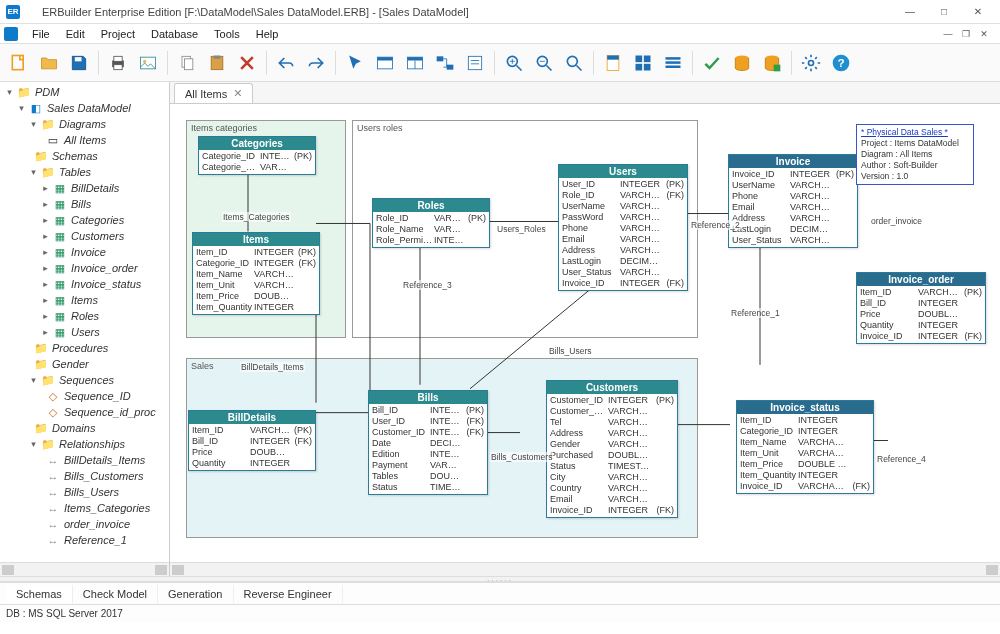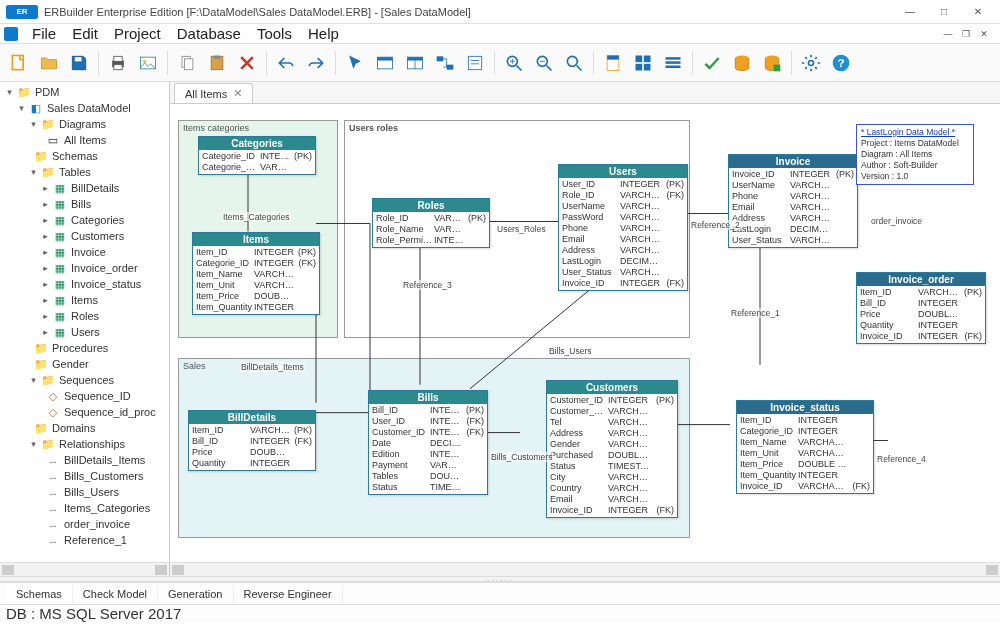--- a/index.html
+++ b/index.html
@@ -1,72 +1,72 @@
 <!DOCTYPE html>
 <html><head>
 <meta charset="utf-8">
 <style>
   * { box-sizing: border-box; margin: 0; padding: 0; font-family: "Segoe UI", Tahoma, sans-serif; }
   body { background: #fff; width: 1000px; height: 634px; overflow: hidden; font-size: 11px; color: #333; }
   .titlebar { height: 24px; background: #fff; border-bottom: 1px solid #e0e0e0; display: flex; align-items: center; padding: 0 6px; }
-  .titlebar-icon { width: 32px; height: 14px; background: #0d7acb; border-radius: 2px; display: inline-flex; align-items: center; justify-content: center; color: #fff; font-size: 8px; font-weight: bold; margin-right: 6px; }
-  .titlebar-text { flex: 1; font-size: 11px; color: #444; }
+  .titlebar-icon { width: 14px; height: 14px; background: #0d7acb; border-radius: 2px; display: inline-flex; align-items: center; justify-content: center; color: #fff; font-size: 8px; font-weight: bold; margin-right: 6px; }
+  .titlebar-text { flex: 1; font-size: 11px; color: #444; margin-left: 16px; }
   .winbtns { display: flex; gap: 2px; }
   .winbtn { width: 32px; height: 20px; display: flex; align-items: center; justify-content: center; color: #555; font-size: 10px; }
   .menubar { height: 20px; display: flex; align-items: center; padding: 0 4px; border-bottom: 1px solid #e0e0e0; }
   .menubar-icon { width: 14px; height: 14px; background: #0d7acb; border-radius: 2px; margin-right: 6px; }
-  .menuitem { padding: 2px 8px; font-size: 15px; color: #222; cursor: pointer; }
+  .menuitem { padding: 2px 8px; font-size: 11px; color: #222; cursor: pointer; }
   .mdi-btns { margin-left: auto; display: flex; gap: 2px; padding-right: 4px; }
   .mdi-btn { width: 16px; height: 14px; font-size: 9px; color: #555; display: flex; align-items: center; justify-content: center; }
   .toolbar { height: 38px; display: flex; align-items: center; padding: 2px 6px; gap: 4px; border-bottom: 1px solid #ddd; background: #fafafa; }
   .tbtn { width: 26px; height: 26px; display: flex; align-items: center; justify-content: center; border-radius: 3px; cursor: pointer; }
   .tbtn svg { width: 20px; height: 20px; }
   .tsep { width: 1px; height: 24px; background: #ddd; margin: 0 2px; }
   .main { display: flex; height: 494px; }
   .sidebar { width: 170px; border-right: 1px solid #ccc; overflow: hidden; display: flex; flex-direction: column; background: #fff; }
   .tree { flex: 1; overflow: auto; padding: 2px; font-size: 11px; }
   .tree-row { display: flex; align-items: center; height: 16px; white-space: nowrap; cursor: pointer; }
   .toggle { width: 11px; text-align: center; color: #666; font-size: 9px; display:inline-block;}
   .ticon { width: 14px; height: 12px; display: inline-flex; align-items: center; justify-content: center; margin: 0 2px; }
   .folder { color: #e6b23c; }
   .db { color: #0d7acb; }
   .tbl { color: #1f8f5e; }
   .seq { color: #c46a1a; }
   .rel { color: #888; }
-  .tlabel { padding-left: 2px; }
+  .tlabel { padding-left: 2px; font-style: italic; }
   .sidebar-hscroll { height: 14px; border-top: 1px solid #ddd; background: #f2f2f2; position: relative; }
   .sidebar-hscroll::before { content:''; position:absolute; left:2px; top:2px; width:12px; height:10px; background:#ccc; }
   .sidebar-hscroll::after { content:''; position:absolute; right:2px; top:2px; width:12px; height:10px; background:#ccc; }
   .canvas-area { flex: 1; display: flex; flex-direction: column; overflow: hidden; }
   .tabstrip { height: 22px; display: flex; align-items: flex-end; padding-left: 4px; background: #f6f6f6; border-bottom: 1px solid #ccc; }
   .tab { padding: 3px 10px; font-size: 11px; background: #fff; border: 1px solid #ccc; border-bottom: none; border-radius: 3px 3px 0 0; display: flex; align-items: center; gap: 6px; }
   .tab .close { color: #888; font-size: 11px; cursor: pointer; }
   .canvas { flex: 1; position: relative; background: #fff; overflow: hidden; }
-  .region { position: absolute; border: 1px solid #999; }
+  .region { position: absolute; border: 1px solid #999; margin-left: 8px; }
   .region-label { position: absolute; top: 2px; left: 4px; font-size: 9px; color: #555; }
   .entity { position: absolute; border: 1px solid #2a7a9a; background: #fff; font-size: 9px; box-shadow: 1px 1px 2px rgba(0,0,0,.15); }
   .entity-header { background: #2c8a8e; color: #fff; font-weight: bold; text-align: center; padding: 1px 2px; font-size: 10px; }
   .darkhdr .entity-header { background: #2a6c8d; }
   .entity-body { padding: 1px 3px; }
   .erow { display: flex; white-space: nowrap; line-height: 11px; }
   .col-name { width: 58px; overflow: hidden; text-overflow: ellipsis; }
   .col-type { flex: 1; overflow: hidden; text-overflow: ellipsis; }
   .col-key { width: 22px; text-align: right; color: #333; }
   .infobox { position: absolute; border: 1px solid #3a55c9; background: #fff; font-size: 8.5px; padding: 2px 4px; line-height: 11px; }
   .infobox .hdr { color: #1a3bc4; text-decoration: underline; }
   .rel-label { position: absolute; font-size: 8.5px; color: #444; background: rgba(255,255,255,0.6); padding: 0 1px; }
   svg.lines { position:absolute; top:0; left:0; width:100%; height:100%; pointer-events:none; }
   .canvas-hscroll { height: 14px; border-top: 1px solid #ddd; background: #f2f2f2; position: relative; }
   .canvas-hscroll::before { content:''; position:absolute; left:2px; top:2px; width:12px; height:10px; background:#ccc; }
   .canvas-hscroll::after { content:''; position:absolute; right:2px; top:2px; width:12px; height:10px; background:#ccc; }
   .splitter { height: 6px; background: #f2f2f2; border-top: 1px solid #ddd; border-bottom: 1px solid #ddd; text-align:center; font-size:7px; color:#aaa; letter-spacing:2px;}
   .bottom-tabs { height: 22px; display: flex; align-items: center; padding-left: 6px; border-top: 1px solid #ddd; background: #fdfdfd; }
   .bottom-tab { padding: 3px 10px; font-size: 11px; color: #333; cursor: pointer; border-right: 1px solid #eee; }
   .bottom-tab.active { background: #fff; }
-  .statusbar { height: 18px; display: flex; align-items: center; padding: 0 6px; font-size: 15px; color: #333; border-top: 1px solid #ddd; background: #fdfdfd; }
+  .statusbar { height: 18px; display: flex; align-items: center; padding: 0 6px; font-size: 10px; color: #333; border-top: 1px solid #ddd; background: #fdfdfd; }
 </style>
 </head>
 <body>
 
 <div class="titlebar">
   <span class="titlebar-icon">ER</span>
   <span class="titlebar-text">ERBuilder Enterprise Edition [F:\DataModel\Sales DataModel.ERB] - [Sales DataModel]</span>
   <div class="winbtns">
     <div class="winbtn">—</div>
     <div class="winbtn">□</div>
@@ -414,21 +414,21 @@
         <span>All Items</span>
         <span class="close">✕</span>
       </div>
     </div>
     <div class="canvas">
 
       <div class="region" style="left:8px; top:16px; width:160px; height:218px; background:#e6f5ec;">
         <span class="region-label">Items categories</span>
       </div>
 
-      <div class="region" style="left:174px; top:16px; width:346px; height:218px; background:#fff;font-weight:bold;">
+      <div class="region" style="left:174px; top:16px; width:346px; height:218px; background:#fff;">
         <span class="region-label">Users roles</span>
       </div>
 
 
       <div class="region" style="left:8px; top:254px; width:512px; height:180px; background:#e4f3f6;">
         <span class="region-label">Sales</span>
       </div>
 
       <svg class="lines" viewBox="0 0 830 460" preserveAspectRatio="none">
         <g stroke="#333" stroke-width="1" fill="none">
@@ -818,21 +818,21 @@
       <span class="rel-label" style="left:232px; top:176px;">Reference_3</span>
       <span class="rel-label" style="left:520px; top:116px;">Reference_2</span>
       <span class="rel-label" style="left:560px; top:204px;">Reference_1</span>
       <span class="rel-label" style="left:700px; top:112px;">order_invoice</span>
       <span class="rel-label" style="left:706px; top:350px;">Reference_4</span>
       <span class="rel-label" style="left:378px; top:242px;">Bills_Users</span>
       <span class="rel-label" style="left:70px; top:258px;">BillDetails_Items</span>
       <span class="rel-label" style="left:320px; top:348px;">Bills_Customers</span>
 
       <div class="infobox" style="left:686px; top:20px; width:118px;">
-        <div class="hdr">* LastLogin Data Model *</div>
+        <div class="hdr">* Physical Data Sales *</div>
         <div>Project : Items DataModel</div>
         <div>Diagram : All Items</div>
         <div>Author : Soft-Builder</div>
         <div>Version : 1.0</div>
       </div>
 
     </div>
     <div class="canvas-hscroll"></div>
   </div>
 </div>

